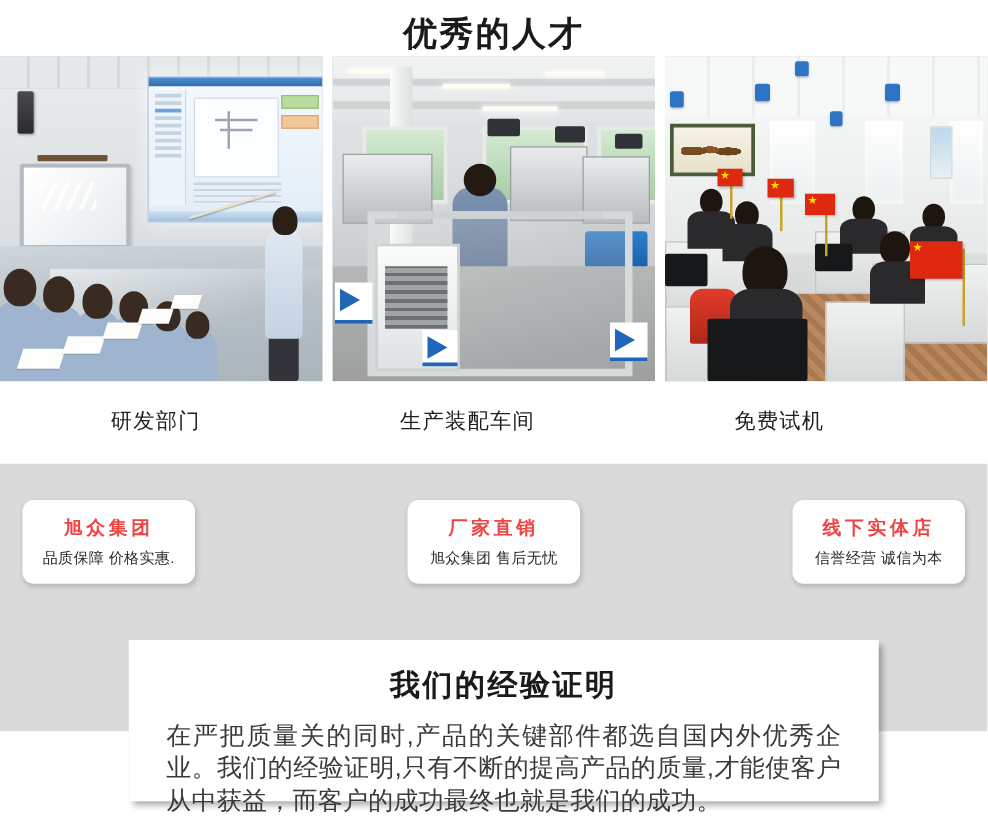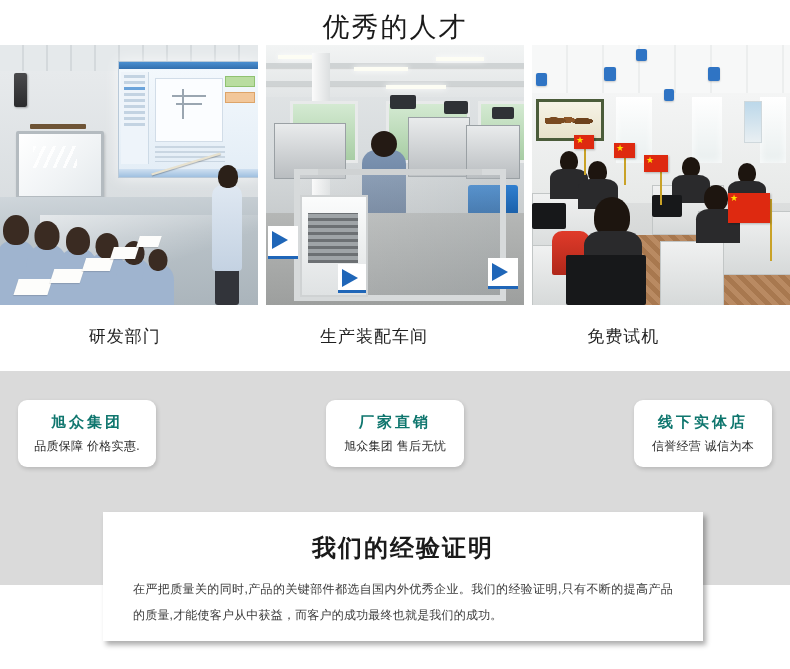--- a/index.html
+++ b/index.html
@@ -13,21 +13,21 @@
     font-family: "Liberation Sans", "DejaVu Sans", sans-serif;
     color: #222;
     overflow: hidden;
     position: relative;
   }
 
   
   .page-title {
     text-align: center;
     font-size: 27px;
-    font-weight: normal;
+    font-weight: bold;
     letter-spacing: 2px;
     color: #1a1a1a;
     padding-top: 10px;
     height: 35px;
     line-height: 35px;
   }
 
   
   .photo-row {
     display: flex;
@@ -346,21 +346,21 @@
     box-shadow: 1px 2px 4px rgba(0,0,0,.16);
     display: flex;
     flex-direction: column;
     align-items: center;
     justify-content: center;
   }
   .feature-title {
     font-size: 15px;
     font-weight: bold;
     letter-spacing: 3px;
-    color: #0f766e;
+    color: #ef4444;
     margin-bottom: 6px;
   }
   .feature-sub {
     font-size: 12px;
     color: #2a2a2a;
     letter-spacing: 0.3px;
   }
 
   
   .quality-panel {
@@ -374,21 +374,21 @@
   }
   .quality-title {
     text-align: center;
     font-size: 24px;
     font-weight: bold;
     letter-spacing: 2px;
     color: #1a1a1a;
     margin: 4px 0 12px 0;
   }
   .quality-text {
-    font-size: 12px;
+    font-size: 20px;
     line-height: 26px;
     color: #3a3a3a;
     text-align: justify;
     letter-spacing: .2px;
   }
 </style>
 </head>
 <body>
 
 <div class="page-title">优秀的人才</div>

